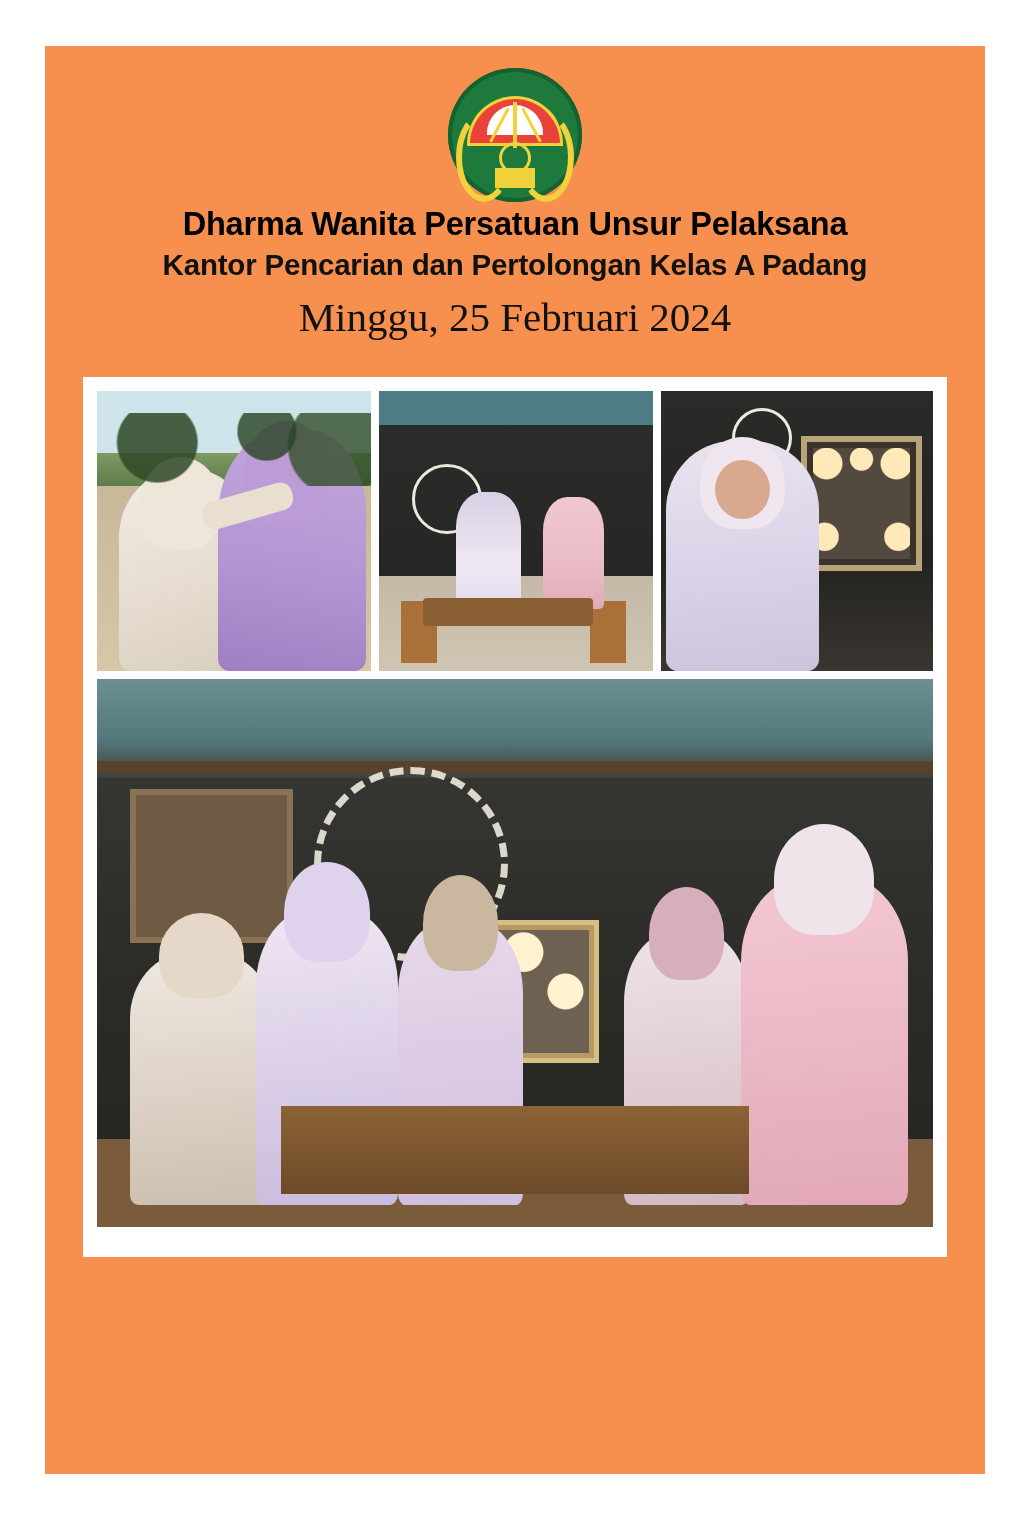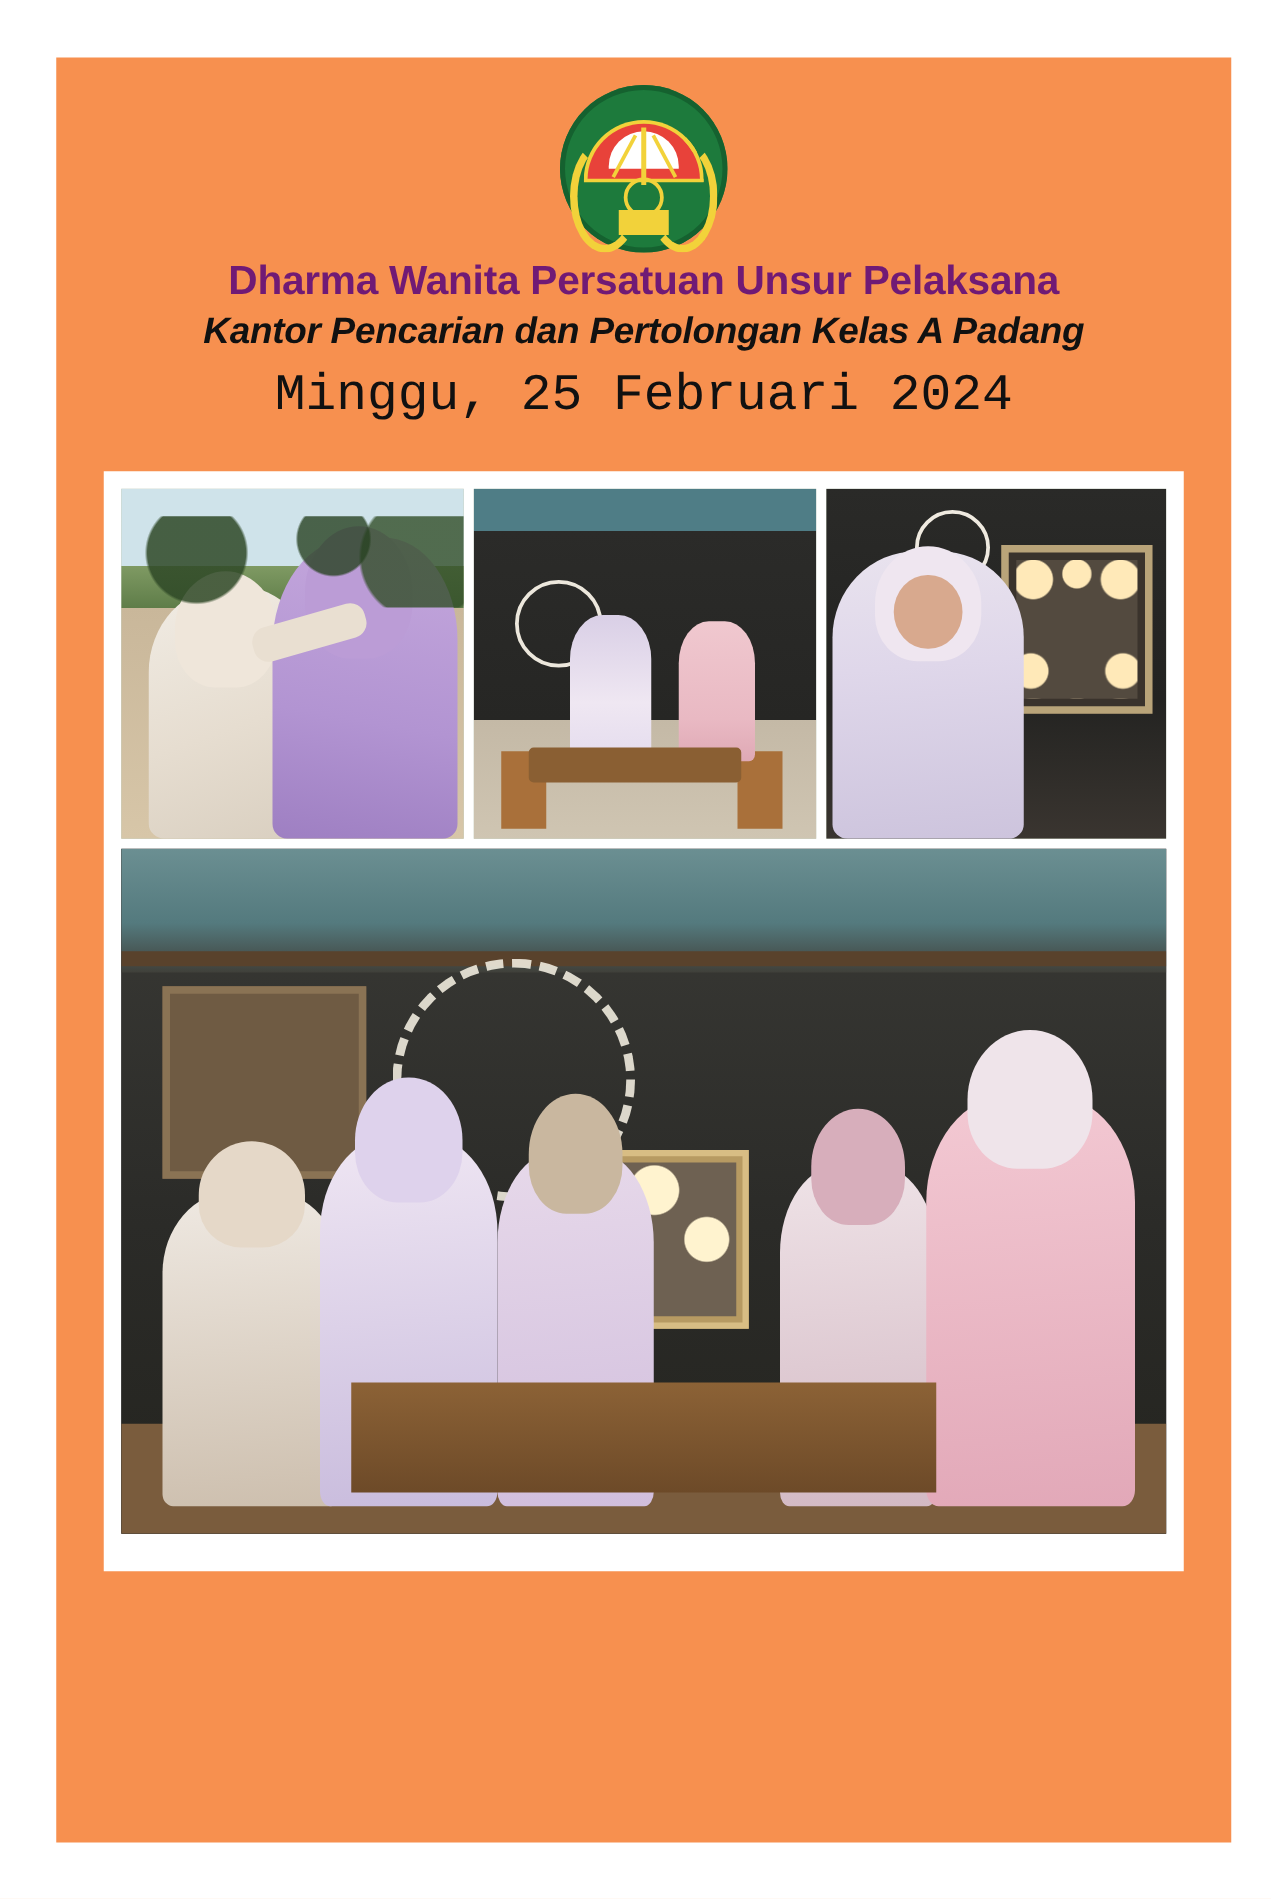--- a/index.html
+++ b/index.html
@@ -128,35 +128,34 @@
   .title-block {
     position: absolute;
     left: 0;
     top: 160px;
     width: 100%;
     text-align: center;
   }
   .title-line1 {
     font-size: 32.5px;
     font-weight: bold;
-    color: #701a75;
+    color: #000000;
     letter-spacing: -0.2px;
     line-height: 1.15;
   }
   .title-line2 {
     font-size: 29.5px;
     font-weight: bold;
     color: #111111;
     letter-spacing: -0.2px;
     line-height: 1.2;
     margin-top: 4px;
-    font-style: italic;
   }
   .date-line {
-    font-family: Liberation Mono, monospace;
+    font-family: Liberation Serif, serif;
     font-size: 41px;
     color: #111111;
     margin-top: 12px;
     line-height: 1.1;
   }
 
   
   .collage {
     position: absolute;
     left: 38px;

